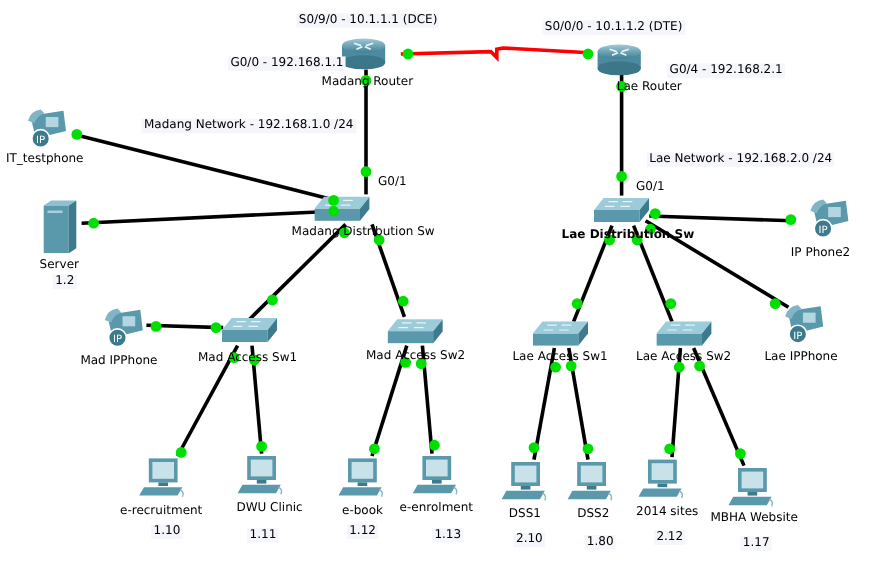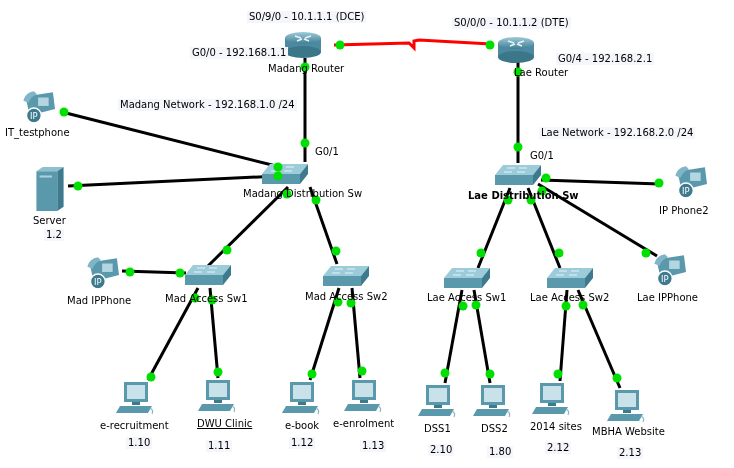--- a/index.html
+++ b/index.html
@@ -164,27 +164,27 @@
     <div class="lbl" style="left: 427px; top: 292px;">Lae Access Sw1</div>
     <div class="lbl" style="left: 530px; top: 292px;">Lae Access Sw2</div>
     <div class="lbl" style="left: 5px; top: 127px;">IT_testphone</div>
     <div class="lbl" style="left: 33px; top: 215px;">Server</div>
     <div class="lbl note" style="left: 44px; top: 229px;">1.2</div>
     <div class="lbl" style="left: 67px; top: 295px;">Mad IPPhone</div>
     <div class="lbl" style="left: 659px; top: 205px;">IP Phone2</div>
     <div class="lbl" style="left: 637px; top: 292px;">Lae IPPhone</div>
     <div class="lbl" style="left: 100px; top: 420px;">e-recruitment</div>
     <div class="lbl note" style="left: 126px; top: 437px;">1.10</div>
-    <div class="lbl" style="left: 197px; top: 418px; text-decoration: underline;">DWU Clinic</div>
+    <div class="lbl" style="left: 197px; top: 418px;">DWU Clinic</div>
     <div class="lbl note" style="left: 206px; top: 440px;">1.11</div>
     <div class="lbl" style="left: 285px; top: 420px;">e-book</div>
     <div class="lbl note" style="left: 289px; top: 437px;">1.12</div>
     <div class="lbl" style="left: 333px; top: 418px; text-align: right;">e-enrolment</div>
     <div class="lbl note" style="left: 360px; top: 440px;">1.13</div>
     <div class="lbl" style="left: 424px; top: 423px;">DSS1</div>
     <div class="lbl note" style="left: 428px; top: 444px;">2.10</div>
     <div class="lbl" style="left: 481px; top: 423px;">DSS2</div>
     <div class="lbl note" style="left: 487px; top: 446px;">1.80</div>
     <div class="lbl" style="left: 530px; top: 421px;">2014 sites</div>
     <div class="lbl note" style="left: 545px; top: 442px; text-align: center;">2.12</div>
     <div class="lbl" style="left: 592px; top: 426px;">MBHA Website</div>
-    <div class="lbl note" style="left: 617px; top: 447px;">2.13</div>
+    <div class="lbl note" style="left: 617px; top: 447px;">1.17</div>
   </div>
 
 </body></html>

